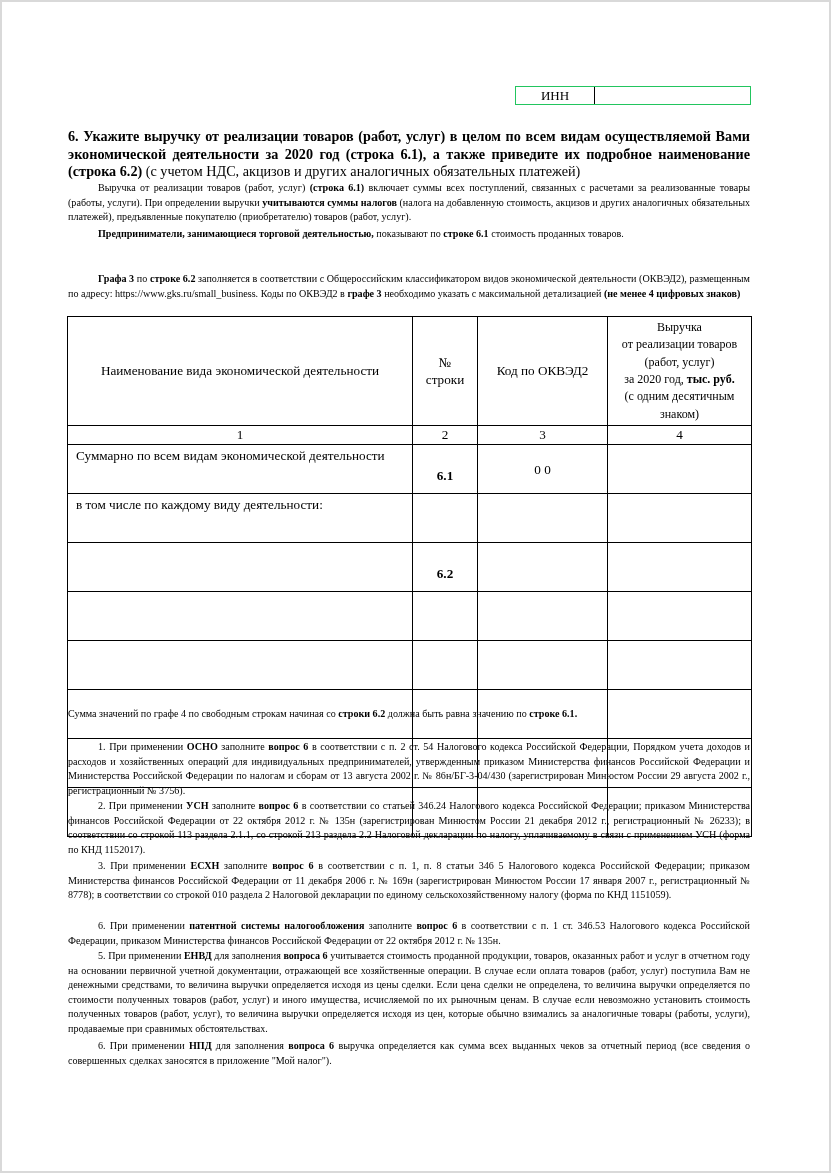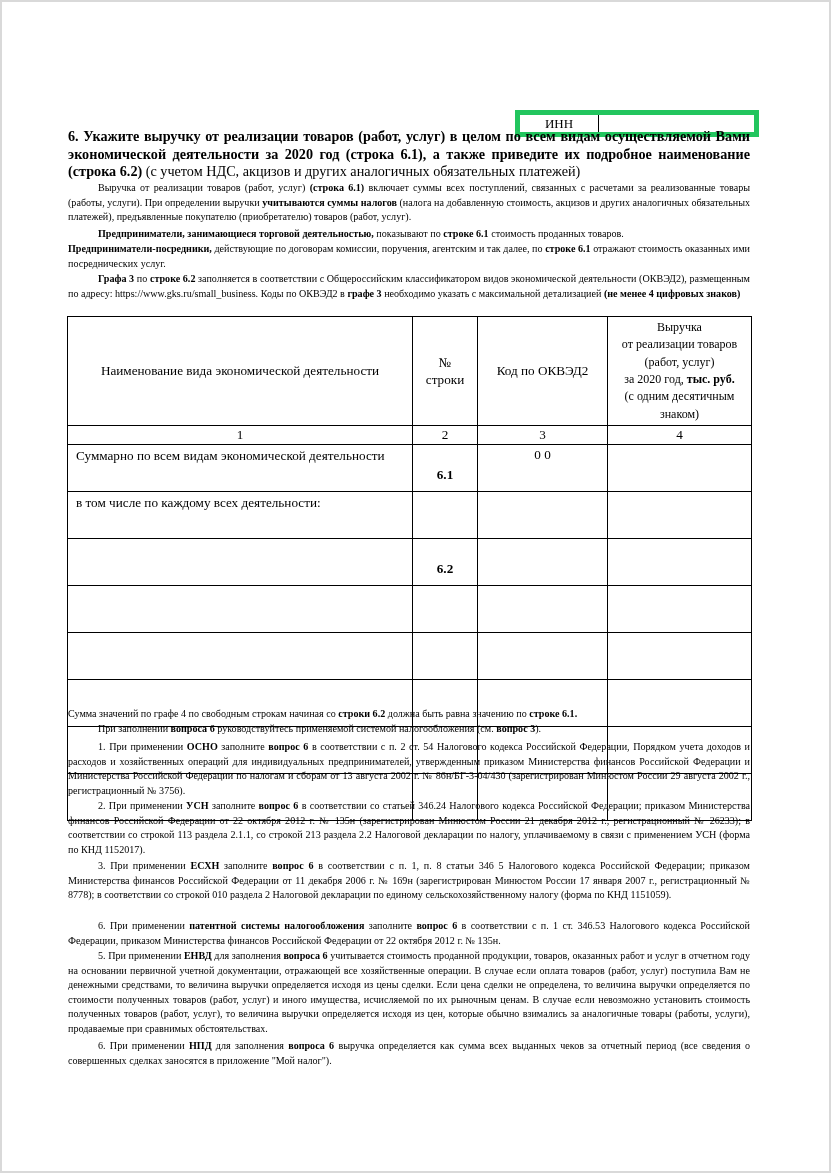--- a/index.html
+++ b/index.html
@@ -1,57 +1,56 @@
 <!DOCTYPE html>
 <html><head>
 <meta charset="utf-8">
 <style>
   html, body { margin:0; padding:0; background:#ffffff; }
   body { width:831px; height:1173px; position:relative; overflow:hidden; font-family:"Liberation Serif", serif; color:#000; }
   .page { position:absolute; left:0; top:0; width:827px; height:1169px; border:2px solid #d9d9d9; background:#fff; }
   b { font-weight:bold; }
 
-  .inn-box { position:absolute; left:513px; top:108px; width:234px; height:17px; border:5px solid #22c55e; display:flex; }
+  .inn-box { position:absolute; left:513px; top:84px; width:234px; height:17px; border:1px solid #22c55e; display:flex; }
   .inn-label { width:78px; border-right:1px solid #000; font-size:13px; line-height:17px; text-align:center; }
   .inn-value { flex:1; font-size:13px; line-height:17px; }
 
   .q-title { position:absolute; left:66px; top:126px; width:682px; font-size:14.2px; line-height:17.5px; text-align:justify; }
   .q-title .bold { font-weight:bold; }
 
   .para { position:absolute; left:66px; width:682px; font-size:10.1px; line-height:14.6px; text-align:justify; }
   .indent { text-indent:30px; }
 
   table.grid { position:absolute; left:65px; top:314px; width:684px; border-collapse:collapse; table-layout:fixed; }
   table.grid td { border:1.5px solid #000; padding:0; font-size:13.2px; line-height:17.5px; }
   table.grid col.c1 { width:345px; } table.grid col.c2 { width:65px; } table.grid col.c3 { width:130px; } table.grid col.c4 { width:144px; }
   .hdr td { height:108px; text-align:center; vertical-align:middle; }
   .hdr td.c4h { font-size:12px; line-height:17.3px; }
   .nums td { height:15px; text-align:center; line-height:15px; }
   .row td { height:32px; vertical-align:top; }
   .row td.num { text-align:center; vertical-align:middle; font-weight:bold; padding-top:14px; }
   .row td.name { padding-left:8px; padding-top:2px;margin-top:6px; }
-  .row td.code { text-align:center; padding-top:1px; }
+  .row td.code { text-align:center; padding-top:16px; }
 </style>
 </head>
 <body>
 
 <div class="page">
 
   <div class="inn-box">
     <div class="inn-label">ИНН</div>
     <div class="inn-value"></div>
   </div>
 
   <div class="q-title"><span class="bold">6. Укажите выручку от реализации товаров (работ, услуг) в целом по всем видам осуществляемой Вами экономической деятельности за 2020 год (строка 6.1), а также приведите их подробное наименование (строка 6.2)</span><span> (с учетом НДС, акцизов и других аналогичных обязательных платежей)</span></div>
 
   <div class="para indent" style="top:179px;"><span>Выручка от реализации товаров (работ, услуг) </span><b>(строка 6.1)</b><span> включает суммы всех поступлений, связанных с расчетами за реализованные товары (работы, услуги). При определении выручки </span><b>учитываются суммы налогов</b><span> (налога на добавленную стоимость, акцизов и других аналогичных обязательных платежей), предъявленные покупателю (приобретателю) товаров (работ, услуг).</span></div>
 
   <div class="para indent" style="top:225px;"><b>Предприниматели, занимающиеся торговой деятельностью,</b><span> показывают по </span><b>строке 6.1</b><span> стоимость проданных товаров.</span></div>
 
-  <div class="para" style="top:240px;"><b>Предприниматели-посредники,</b><span> действующие по договорам комиссии, поручения, агентским и так далее, по </span><b>строке 6.1</b><span> отражают стоимость оказанных ими посреднических услуг.</span></div>
 
   <div class="para indent" style="top:270px;"><b>Графа 3</b><span> по </span><b>строке 6.2</b><span> заполняется в соответствии с Общероссийским классификатором видов экономической деятельности (ОКВЭД2), размещенным по адресу: https://www.gks.ru/small_business. Коды по ОКВЭД2 в </span><b>графе 3</b><span> необходимо указать с максимальной детализацией </span><b>(не менее 4 цифровых знаков)</b></div>
 
   <table class="grid">
     <colgroup>
         <col class="c1">
         <col class="c2">
         <col class="c3">
         <col class="c4">
       </colgroup>
@@ -75,21 +74,21 @@
       <td>3</td>
       <td>4</td>
     </tr>
     <tr class="row">
       <td class="name">Суммарно по всем видам экономической деятельности</td>
       <td class="num">6.1</td>
       <td class="code">0 0</td>
       <td></td>
     </tr>
     <tr class="row">
-      <td class="name">в том числе по каждому всех деятельности:</td>
+      <td class="name">в том числе по каждому виду деятельности:</td>
       <td class="num"></td>
       <td class="code"></td>
       <td></td>
     </tr>
     <tr class="row">
       <td class="name"></td>
       <td class="num">6.2</td>
       <td class="code"></td>
       <td></td>
     </tr>
@@ -121,21 +120,20 @@
       <td class="name"></td>
       <td class="num"></td>
       <td class="code"></td>
       <td></td>
     </tr>
   </tbody>
     </table>
 
   <div class="para" style="top:705px;"><span>Сумма значений по графе 4 по свободным строкам начиная со </span><b>строки 6.2</b><span> должна быть равна значению по </span><b>строке 6.1.</b></div>
 
-  <div class="para indent" style="top:720px;"><span>При заполнении </span><b>вопроса 6</b><span> руководствуйтесь применяемой системой налогообложения (см. </span><b>вопрос 3</b><span>).</span></div>
 
   <div class="para indent" style="top:738px;"><span>1. При применении </span><b>ОСНО</b><span> заполните </span><b>вопрос 6</b><span> в соответствии с п. 2 ст. 54 Налогового кодекса Российской Федерации, Порядком учета доходов и расходов и хозяйственных операций для индивидуальных предпринимателей, утвержденным приказом Министерства финансов Российской Федерации и Министерства Российской Федерации по налогам и сборам от 13 августа 2002 г. № 86н/БГ-3-04/430 (зарегистрирован Минюстом России 29 августа 2002 г., регистрационный № 3756).</span></div>
 
   <div class="para indent" style="top:797px;"><span>2. При применении </span><b>УСН</b><span> заполните </span><b>вопрос 6</b><span> в соответствии со статьей 346.24 Налогового кодекса Российской Федерации; приказом Министерства финансов Российской Федерации от 22 октября 2012 г. № 135н (зарегистрирован Минюстом России 21 декабря 2012 г., регистрационный № 26233); в соответствии со строкой 113 раздела 2.1.1, со строкой 213 раздела 2.2 Налоговой декларации по налогу, уплачиваемому в связи с применением УСН (форма по КНД 1152017).</span></div>
 
   <div class="para indent" style="top:857px;"><span>3. При применении </span><b>ЕСХН</b><span> заполните </span><b>вопрос 6</b><span> в соответствии с п. 1, п. 8 статьи 346 5 Налогового кодекса Российской Федерации; приказом Министерства финансов Российской Федерации от 11 декабря 2006 г. № 169н (зарегистрирован Минюстом России 17 января 2007 г., регистрационный № 8778); в соответствии со строкой 010 раздела 2 Налоговой декларации по единому сельскохозяйственному налогу (форма по КНД 1151059).</span></div>
 
   <div class="para indent" style="top:917px;"><span>6. При применении </span><b>патентной системы налогообложения</b><span> заполните </span><b>вопрос 6</b><span> в соответствии с п. 1 ст. 346.53 Налогового кодекса Российской Федерации, приказом Министерства финансов Российской Федерации от 22 октября 2012 г. № 135н.</span></div>
 
   <div class="para indent" style="top:947px;"><span>5. При применении </span><b>ЕНВД</b><span> для заполнения </span><b>вопроса 6</b><span> учитывается стоимость проданной продукции, товаров, оказанных работ и услуг в отчетном году на основании первичной учетной документации, отражающей все хозяйственные операции. В случае если оплата товаров (работ, услуг) поступила Вам не денежными средствами, то величина выручки определяется исходя из цены сделки. Если цена сделки не определена, то величина выручки определяется по стоимости полученных товаров (работ, услуг) и иного имущества, исчисляемой по их рыночным ценам. В случае если невозможно установить стоимость полученных товаров (работ, услуг), то величина выручки определяется исходя из цен, которые обычно взимались за аналогичные товары (работы, услуги), продаваемые при сравнимых обстоятельствах.</span></div>

